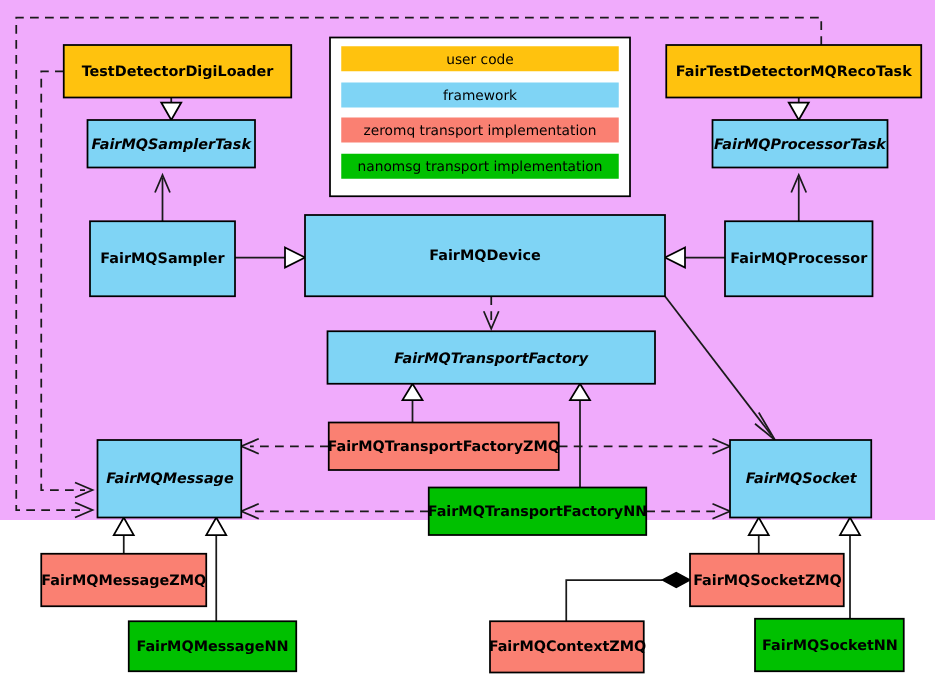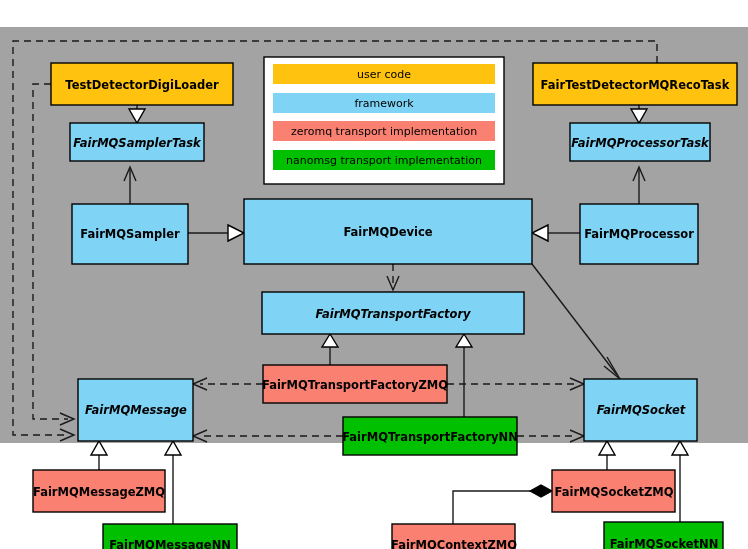--- a/index.html
+++ b/index.html
@@ -10,22 +10,21 @@
   body {
     width: 748px;
     height: 549px;
     font-family: "DejaVu Sans", sans-serif;
     overflow: hidden;
   }
   #diagram-root {
     position: relative;
     width: 748px;
     height: 416px;
-    background: #a3a3a3;
-    margin-top: 27px;
+    background: #f0abfc;
   }
   svg#uml-canvas {
     position: absolute;
     top: 0;
     left: 0;
     width: 748px;
     height: 549px;
     display: block;
   }
   .cls-box {

